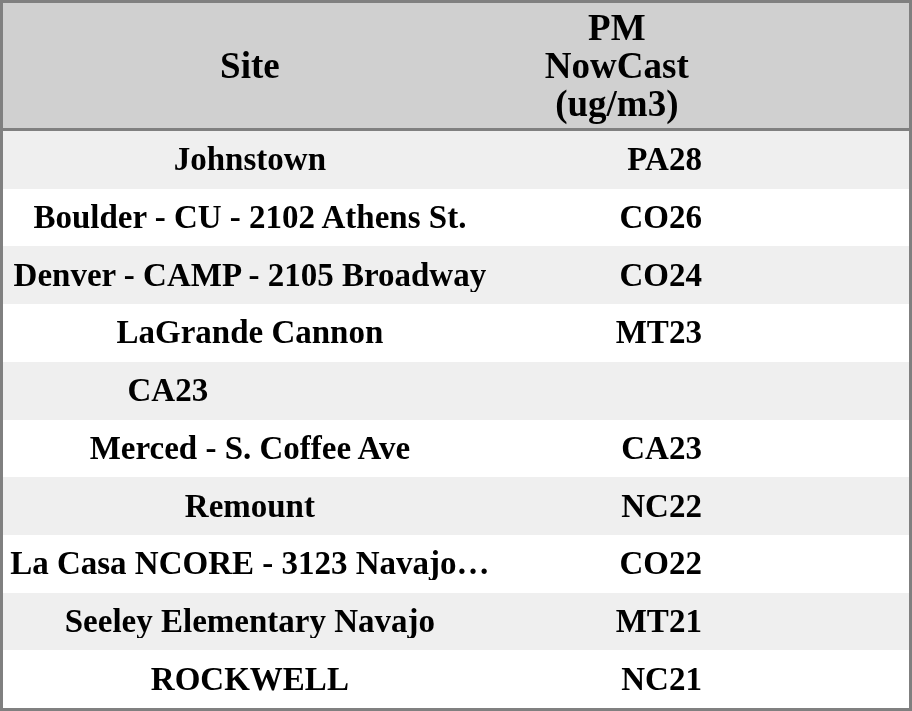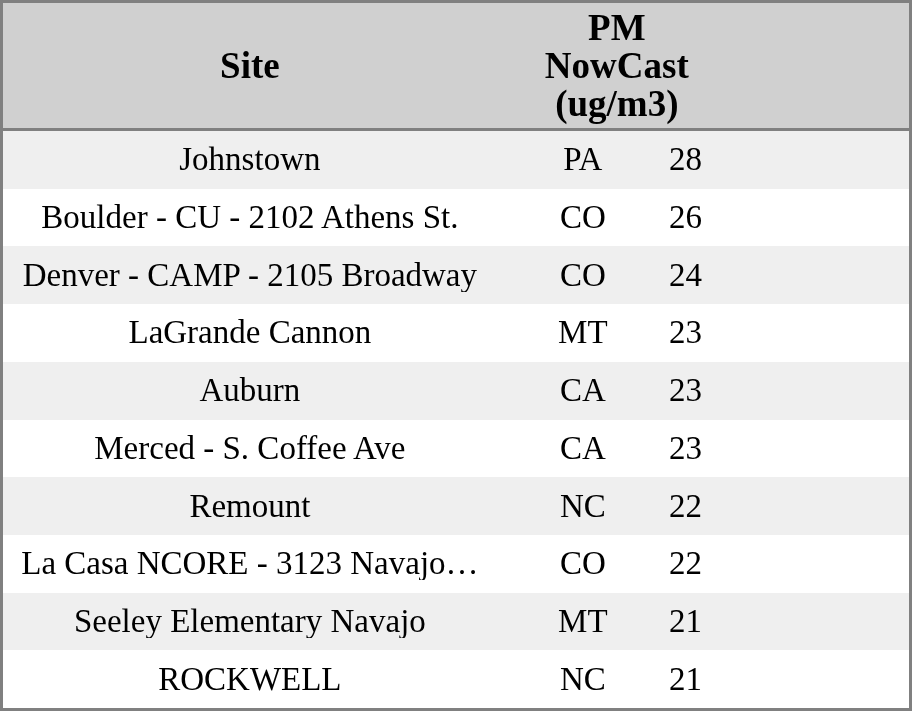--- a/index.html
+++ b/index.html
@@ -26,32 +26,33 @@
     flex: 0 0 125px;
     background: #d0d0d0;
     border-bottom: 3px solid #808080;
     display: flex;
     align-items: stretch;
   }
   .table-body {
     flex: 1 1 auto;
     display: flex;
     flex-direction: column;
+    font-weight: bold;
   }
   .table-row {
     flex: 1 1 0;
     display: flex;
     align-items: center;
     background: #ffffff;
   }
   .table-row:nth-child(odd) {
     background: #efefef;
   }
   .col-site  { width: 54.5%; text-align: center; }
-  .col-state { width: 19.0%; text-align: center; }
+  .col-state { width: 19.0%; text-align: right; }
   .col-pm    { width: 26.5%; text-align: left; }
   .header-cell {
     display: flex;
     align-items: center;
     justify-content: center;
     font-weight: bold;
     font-size: 37px;
     line-height: 38px;
     text-align: center;
   }
@@ -101,21 +102,20 @@
       <div class="body-cell col-pm">24</div>
     </div>
 
     <div class="table-row">
       <div class="body-cell col-site">LaGrande Cannon</div>
       <div class="body-cell col-state">MT</div>
       <div class="body-cell col-pm">23</div>
     </div>
 
     <div class="table-row">
-      <div class="body-cell col-site">Auburn</div>
       <div class="body-cell col-state">CA</div>
       <div class="body-cell col-pm">23</div>
     </div>
 
     <div class="table-row">
       <div class="body-cell col-site">Merced - S. Coffee Ave</div>
       <div class="body-cell col-state">CA</div>
       <div class="body-cell col-pm">23</div>
     </div>
 

